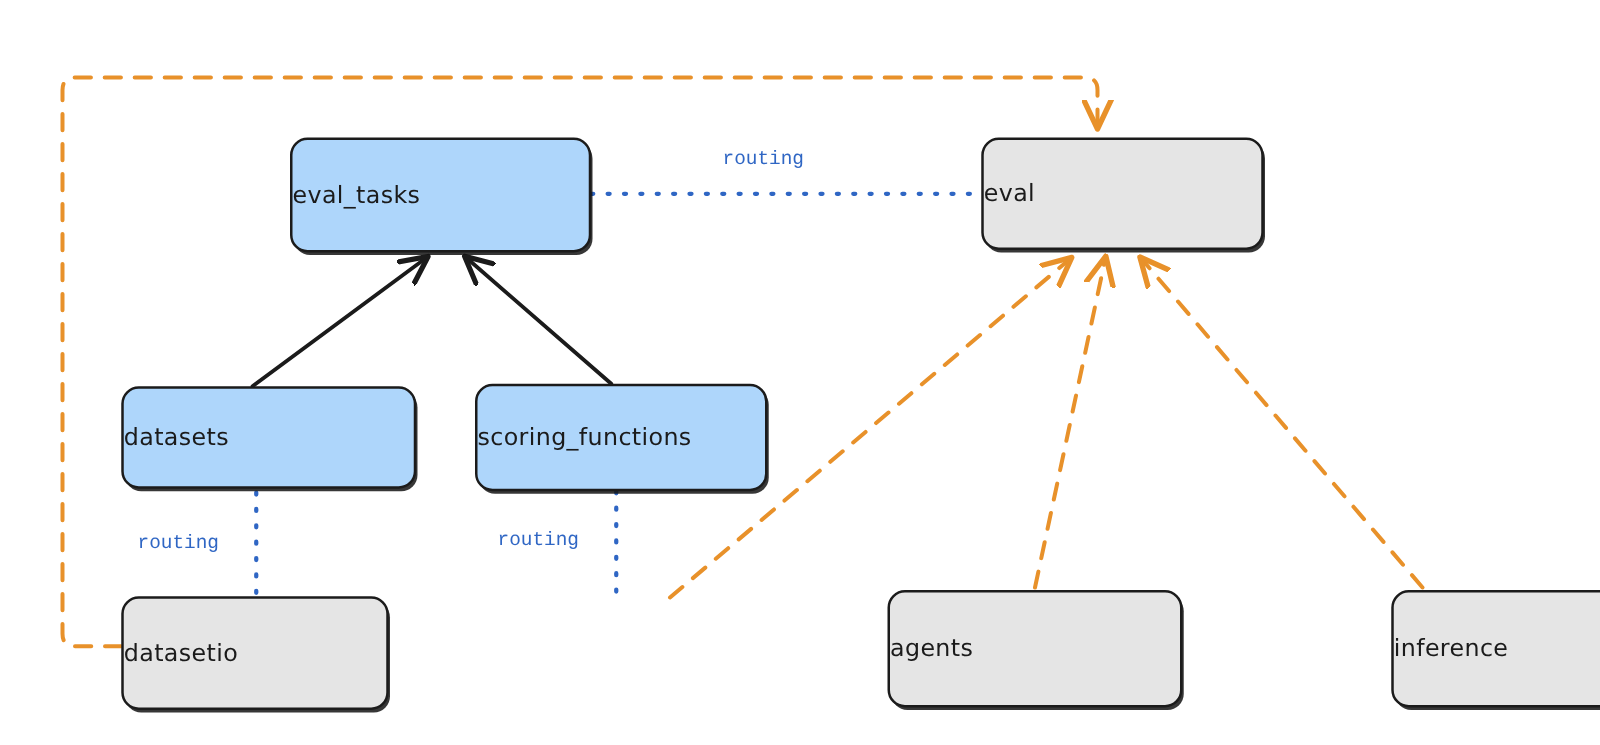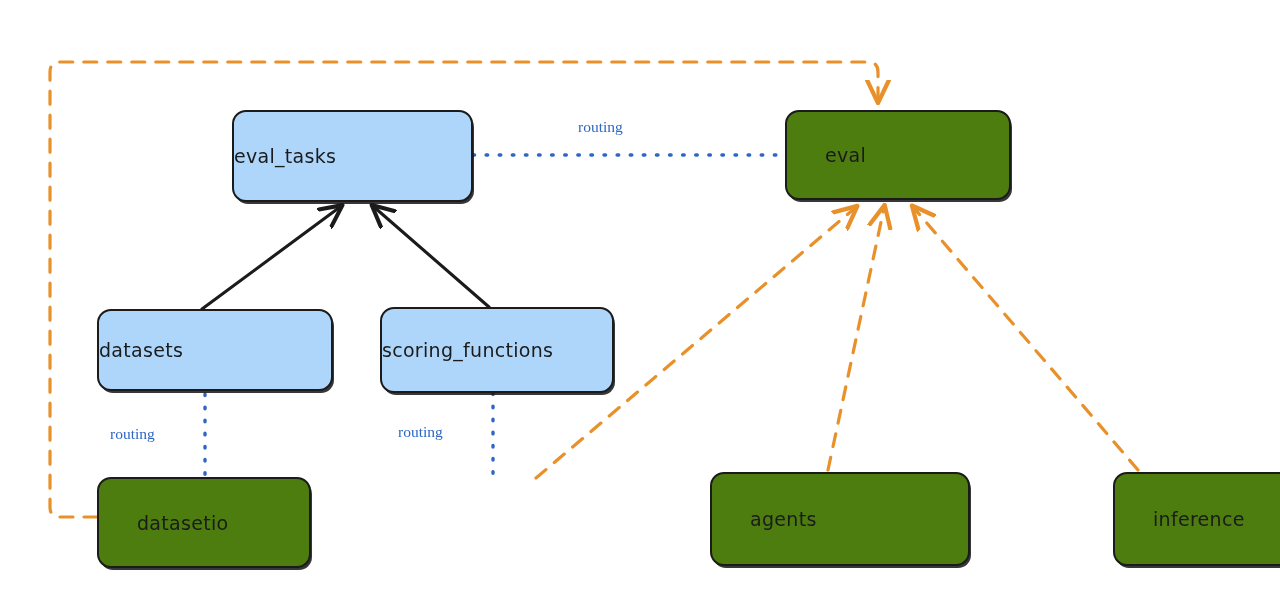--- a/index.html
+++ b/index.html
@@ -33,34 +33,33 @@
     border-radius: 14px;
     display: flex;
     align-items: center;
     justify-content: flex-start;
     box-shadow: 2px 3px 0 -1px rgba(20,20,20,0.85);
   }
   .node.blue {
     background: #aed6fb;
   }
   .node.green {
-    background: #4d7c0f;
-    padding-left: 38px;
+    background: #e5e5e5;
   }
   .node-label {
     font-family: "DejaVu Sans", sans-serif;
     font-size: 19px;
     color: #1b1b1b;
     letter-spacing: 0.3px;
     white-space: nowrap;
     user-select: none;
   }
   .edge-label {
     position: absolute;
-    font-family: Liberation Serif, serif;
+    font-family: Liberation Mono, monospace;
     font-size: 15.5px;
     color: #2f66c4;
     white-space: nowrap;
     user-select: none;
   }
 </style>
 </head>
 <body>
 
 <div id="diagram-root">
@@ -109,21 +108,21 @@
 
   <div class="node blue" style="left:380px; top:307px; width:234px; height:86px;">
     <span class="node-label">scoring_functions</span>
   </div>
 
   <div class="node green" style="left:97px; top:477px; width:214px; height:91px;">
     <span class="node-label">datasetio</span>
   </div>
 
 
-  <div class="node green" style="left:710px; top:472px; width:260px; height:94px;">
+  <div class="node green" style="left:710px; top:472px; width:236px; height:94px;">
     <span class="node-label">agents</span>
   </div>
 
   <div class="node green" style="left:1089px; top:472px; width:240px; height:94px;margin-left:24px;">
     <span class="node-label">inference</span>
   </div>
 
   <div class="edge-label" style="left:578px; top:118px;">routing</div>
 
   <div class="edge-label" style="left:110px; top:425px;">routing</div>

